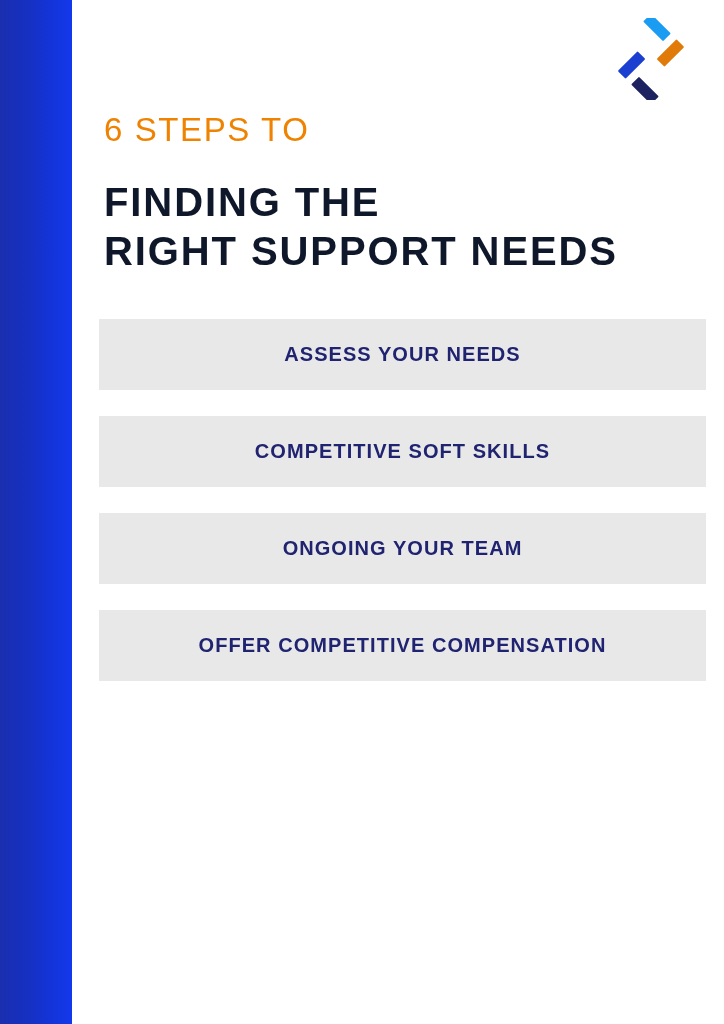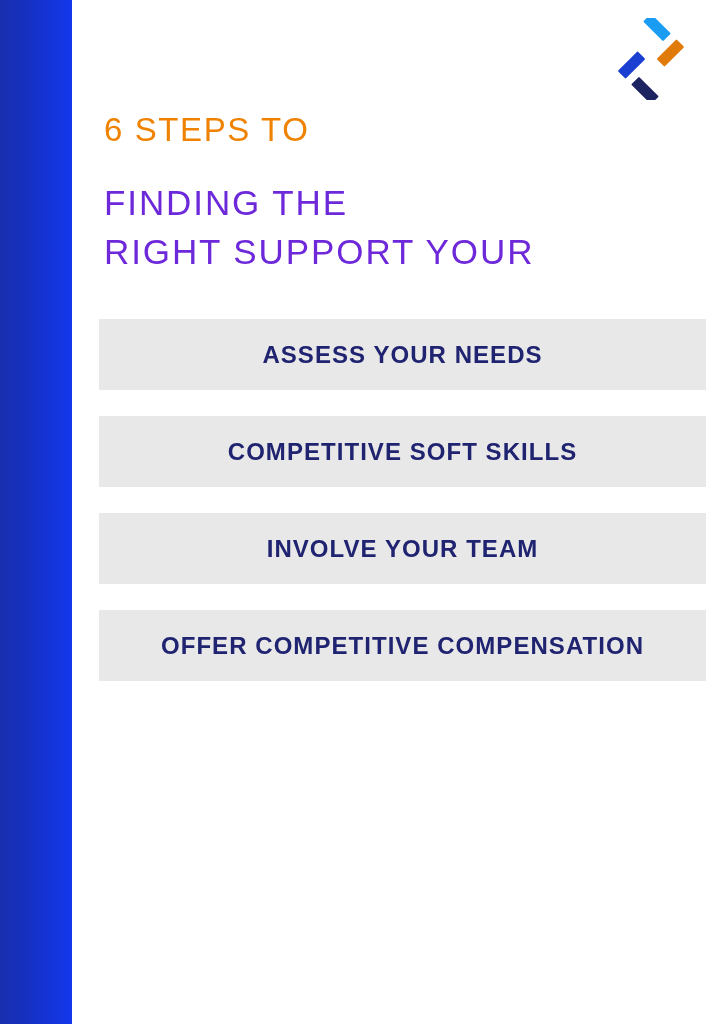--- a/index.html
+++ b/index.html
@@ -51,25 +51,25 @@
     line-height: 44px;
     font-weight: 400;
     letter-spacing: 1.6px;
     color: #ef8200;
     white-space: nowrap;
   }
   #headline {
     position: absolute;
     left: 104px;
     top: 178px;
-    font-size: 35px;
+    font-size: 40px;
     line-height: 49px;
-    font-weight: 400;
+    font-weight: 700;
     letter-spacing: 1.9px;
-    color: #6d28d9;
+    color: #0f172a;
     white-space: nowrap;
   }
   #headline .line {
     display: block;
   }
   
   #steps {
     position: absolute;
     left: 99px;
     top: 319px;
@@ -78,21 +78,21 @@
   .step-row {
     width: 607px;
     height: 71px;
     margin-bottom: 26px;
     background: #e8e8e8;
     display: flex;
     align-items: center;
     justify-content: center;
   }
   .step-label {
-    font-size: 24px;
+    font-size: 20px;
     font-weight: 700;
     letter-spacing: 1.05px;
     color: #1f2370;
     white-space: nowrap;
     text-align: center;
   }
 </style>
 </head>
 <body>
 
@@ -108,31 +108,31 @@
         <rect x="26" y="45" width="11" height="28" rx="1" fill="#1b3fd1"></rect>
         <rect x="45" y="62" width="28" height="11" rx="1" fill="#1d2260"></rect>
       </g>
     </svg>
   </div>
 
   <div id="eyebrow">6 STEPS TO</div>
 
   <div id="headline">
     <span class="line">FINDING THE</span>
-    <span class="line">RIGHT SUPPORT YOUR</span>
+    <span class="line">RIGHT SUPPORT NEEDS</span>
   </div>
 
   <div id="steps">
     <div class="step-row">
       <span class="step-label">ASSESS YOUR NEEDS</span>
     </div>
     <div class="step-row">
       <span class="step-label">COMPETITIVE SOFT SKILLS</span>
     </div>
     <div class="step-row">
-      <span class="step-label">INVOLVE YOUR TEAM</span>
+      <span class="step-label">ONGOING YOUR TEAM</span>
     </div>
     <div class="step-row">
       <span class="step-label">OFFER COMPETITIVE COMPENSATION</span>
     </div>
   </div>
 
 </div>
 
 </body></html>

